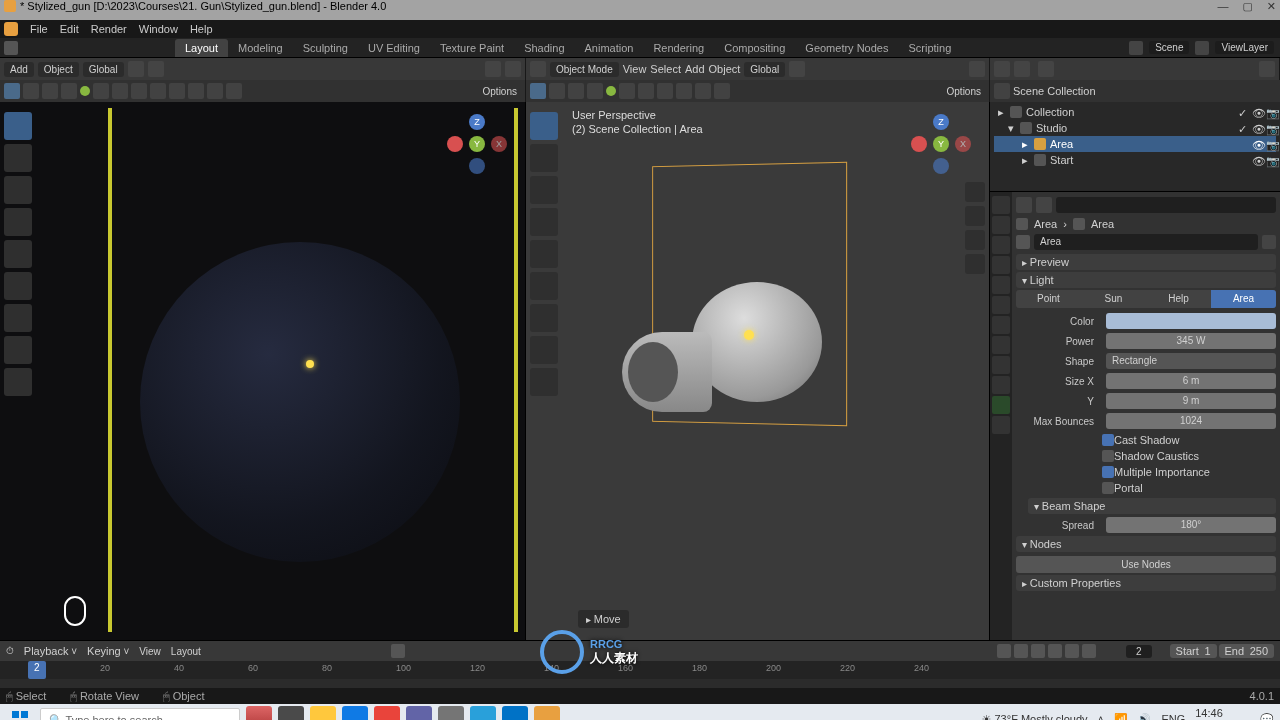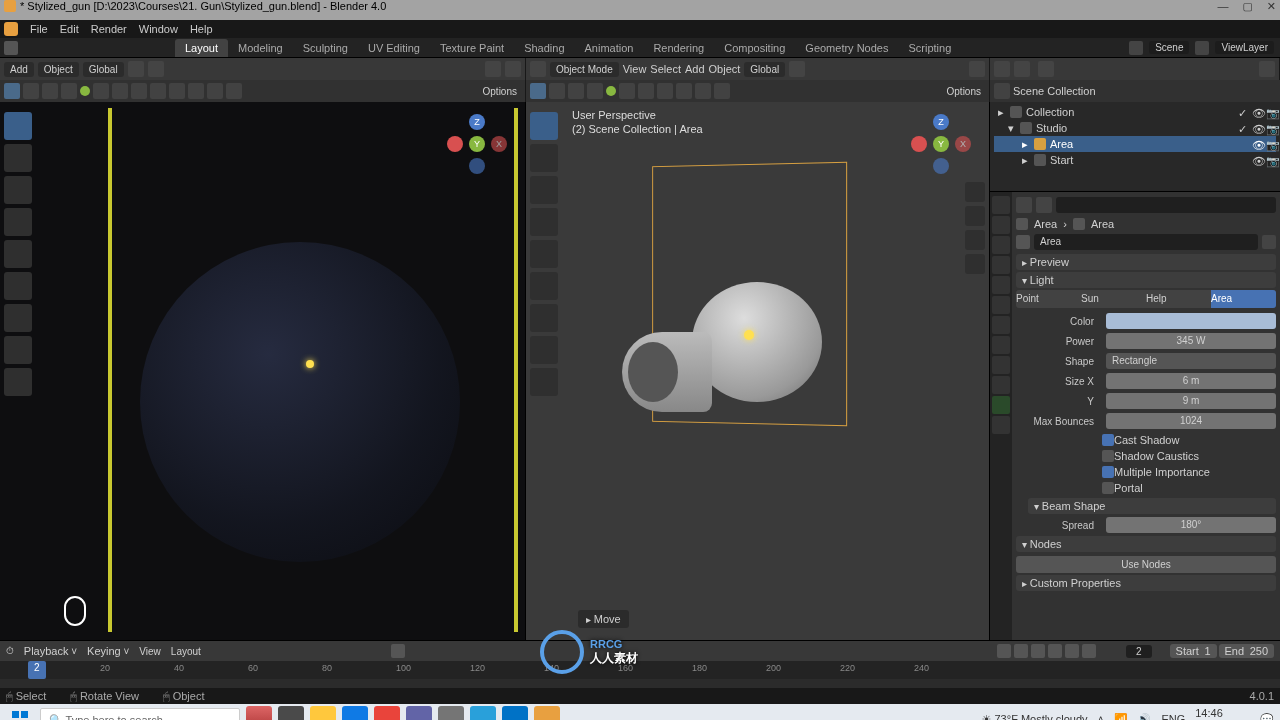--- a/index.html
+++ b/index.html
@@ -101,21 +101,21 @@
 .props .tabcol { width: 22px; background: #232323; display: flex; flex-direction: column; gap: 2px; padding-top: 4px; align-items: center; }
 .props .tabcol .pt { width: 18px; height: 18px; background: #333; border-radius: 2px; }
 .props .tabcol .pt.active { background: #2a4a2a; }
 .props .panel { flex: 1; padding: 4px; overflow: hidden; }
 .props .row { display: flex; align-items: center; height: 18px; margin-bottom: 2px; gap: 12px; }
 .props .row .lab { width: 78px; text-align: right; color: #c8c8c8; font-size: 10px; }
 .props .row .val { flex: 1; background: #737373; border-radius: 3px; text-align: center; font-size: 10px; line-height: 16px; height: 16px; }
 .props .row .valL { flex: 1; background: #555; border-radius: 3px; text-align: left; padding-left: 6px; font-size: 10px; line-height: 16px; height: 16px; }
 .props .sechdr { background: #3d3d3d; padding: 2px 6px; font-size: 10px; border-radius: 3px; margin: 2px 0; }
 .props .radio { display: flex; height: 18px; background: #424242; border-radius: 3px; overflow: hidden; margin-bottom: 4px; }
-.props .radio .r { flex: 1; text-align: left; line-height: 18px; font-size: 10px; }
+.props .radio .r { flex: 1; text-align: center; line-height: 18px; font-size: 10px; }
 .props .radio .r.sel { background: #4772b3; color: #fff; }
 .props .chk { display: flex; align-items: center; gap: 0; padding-left: 86px; font-size: 10px; height: 16px; }
 .props .chk .box { width: 12px; height: 12px; background: #555; border-radius: 2px; }
 .props .chk .box.on { background: #4772b3; }
 .props .nodebtn { background: #555; border-radius: 3px; text-align: center; padding: 3px; margin-top: 4px; font-size: 10px; }
 .props .searchrow { display:flex; align-items:center; height:18px; margin-bottom:4px; gap:4px; }
 .props .searchrow .sic { width:16px; height:16px; background:#444; border-radius:2px; }
 .props .searchrow .sinput { flex:1; background:#1f1f1f; height:16px; border-radius:3px; }
 .props .crumb { display:flex; align-items:center; gap:6px; font-size:10px; margin-bottom:4px; }
 .props .crumb .ic { width:12px; height:12px; background:#555; border-radius:2px; }

